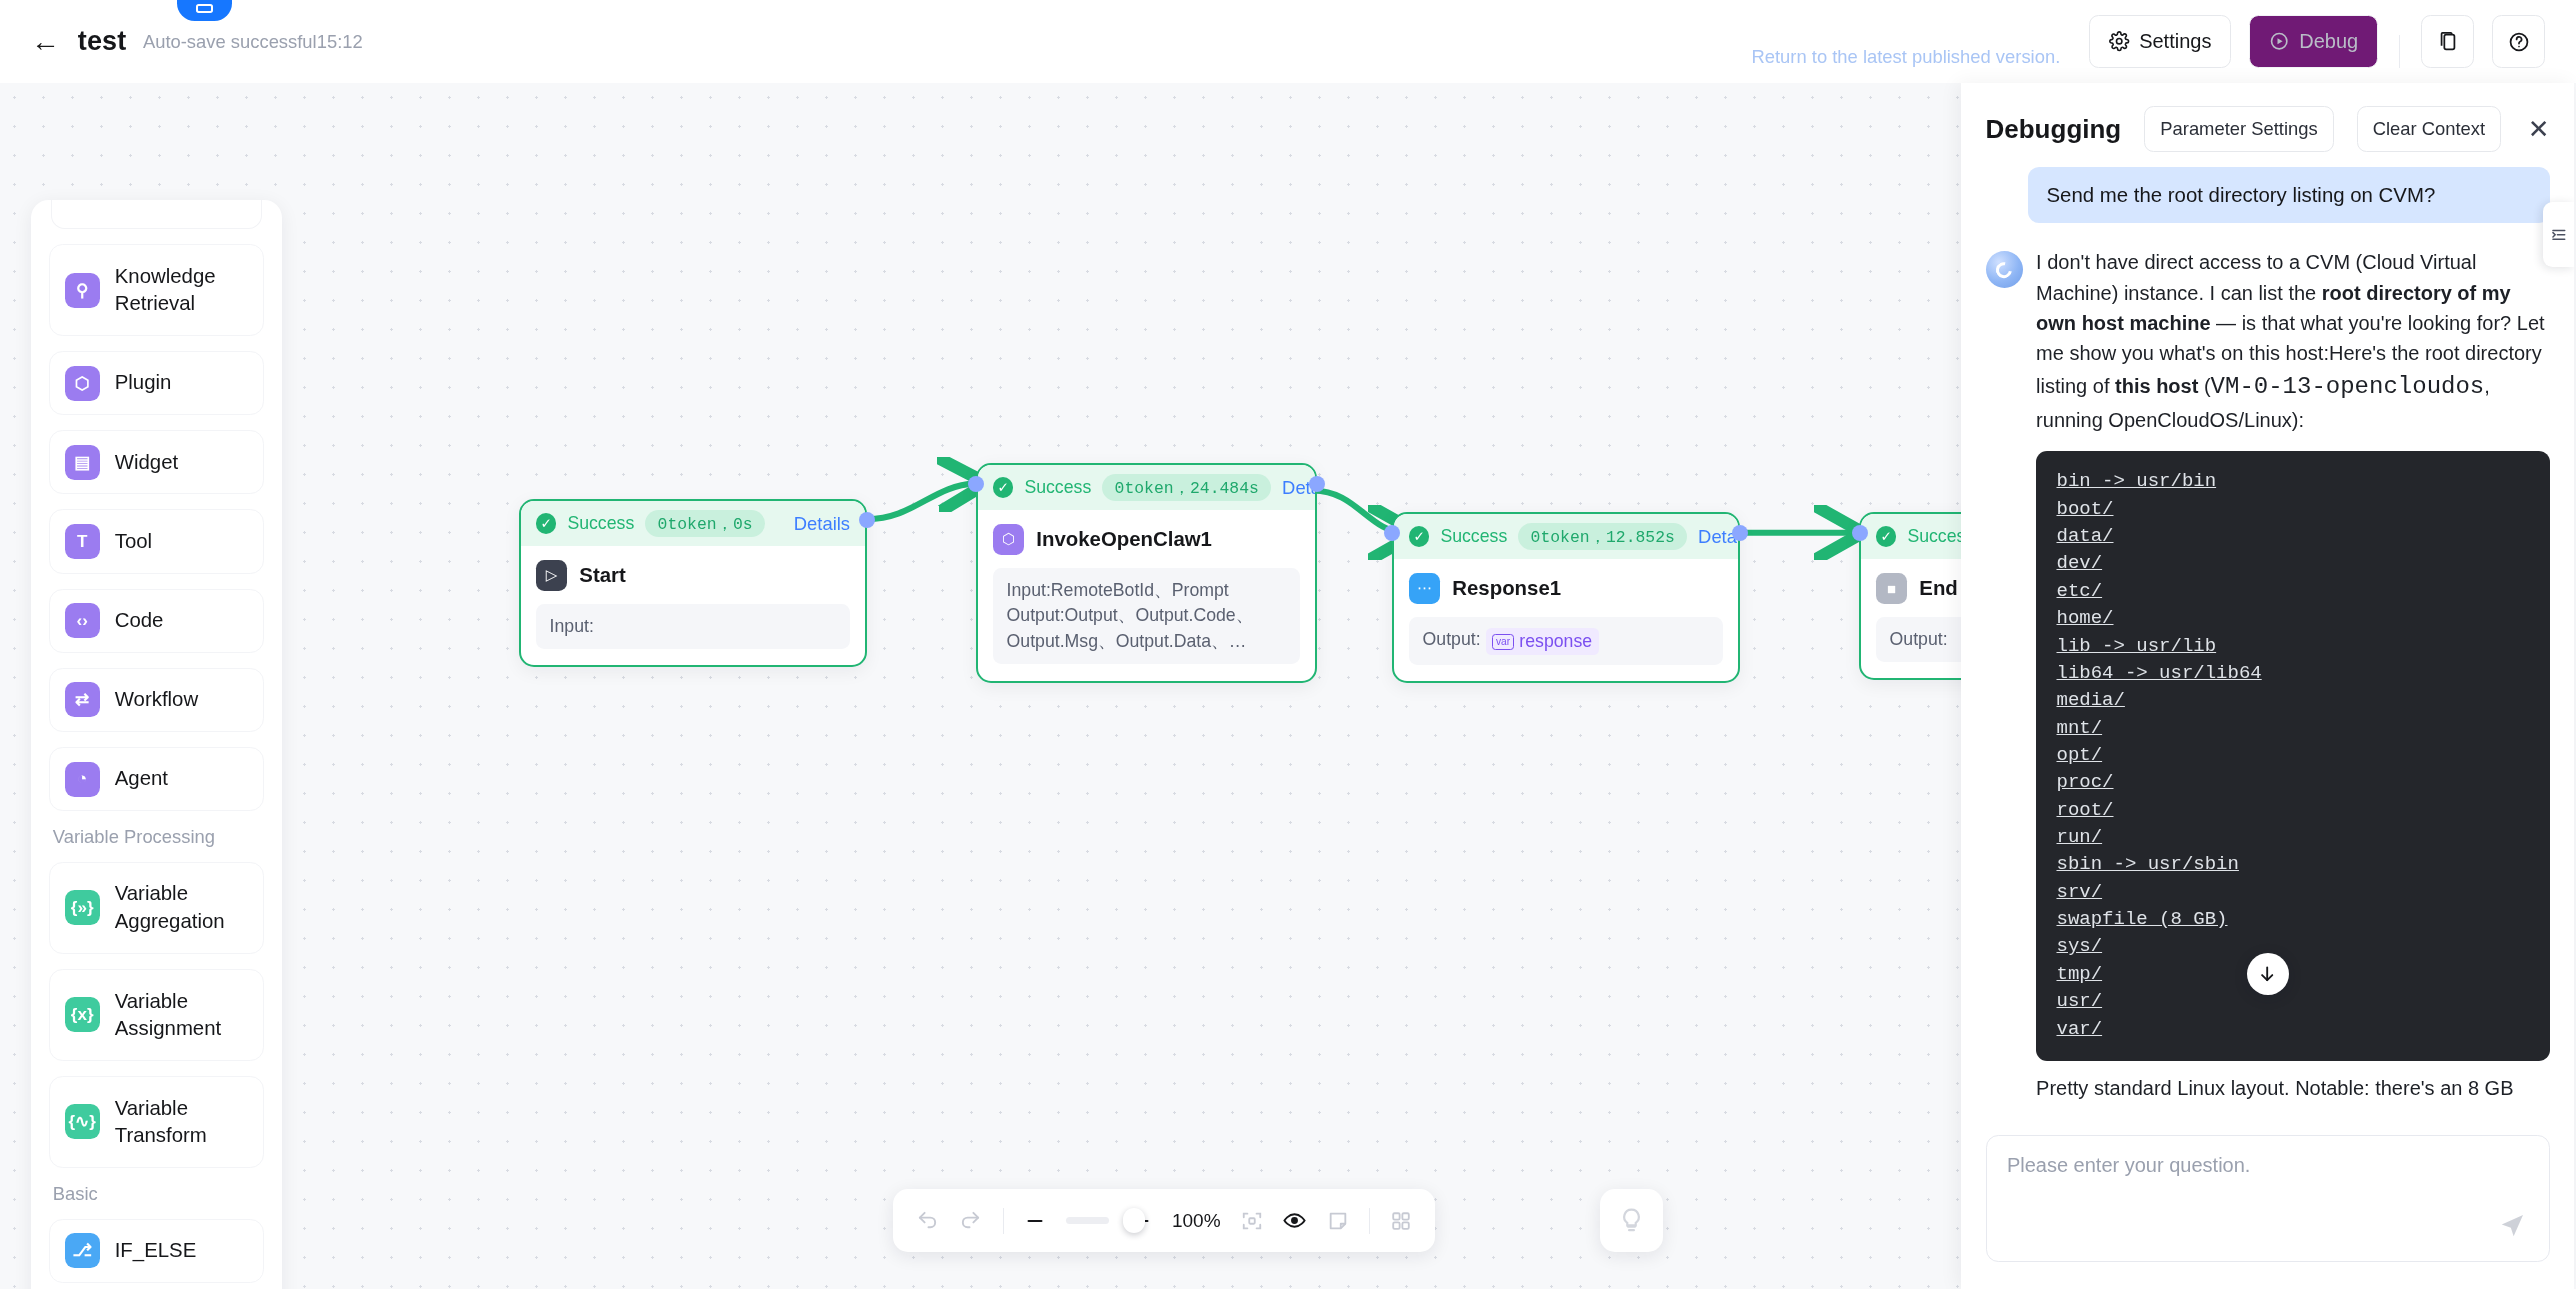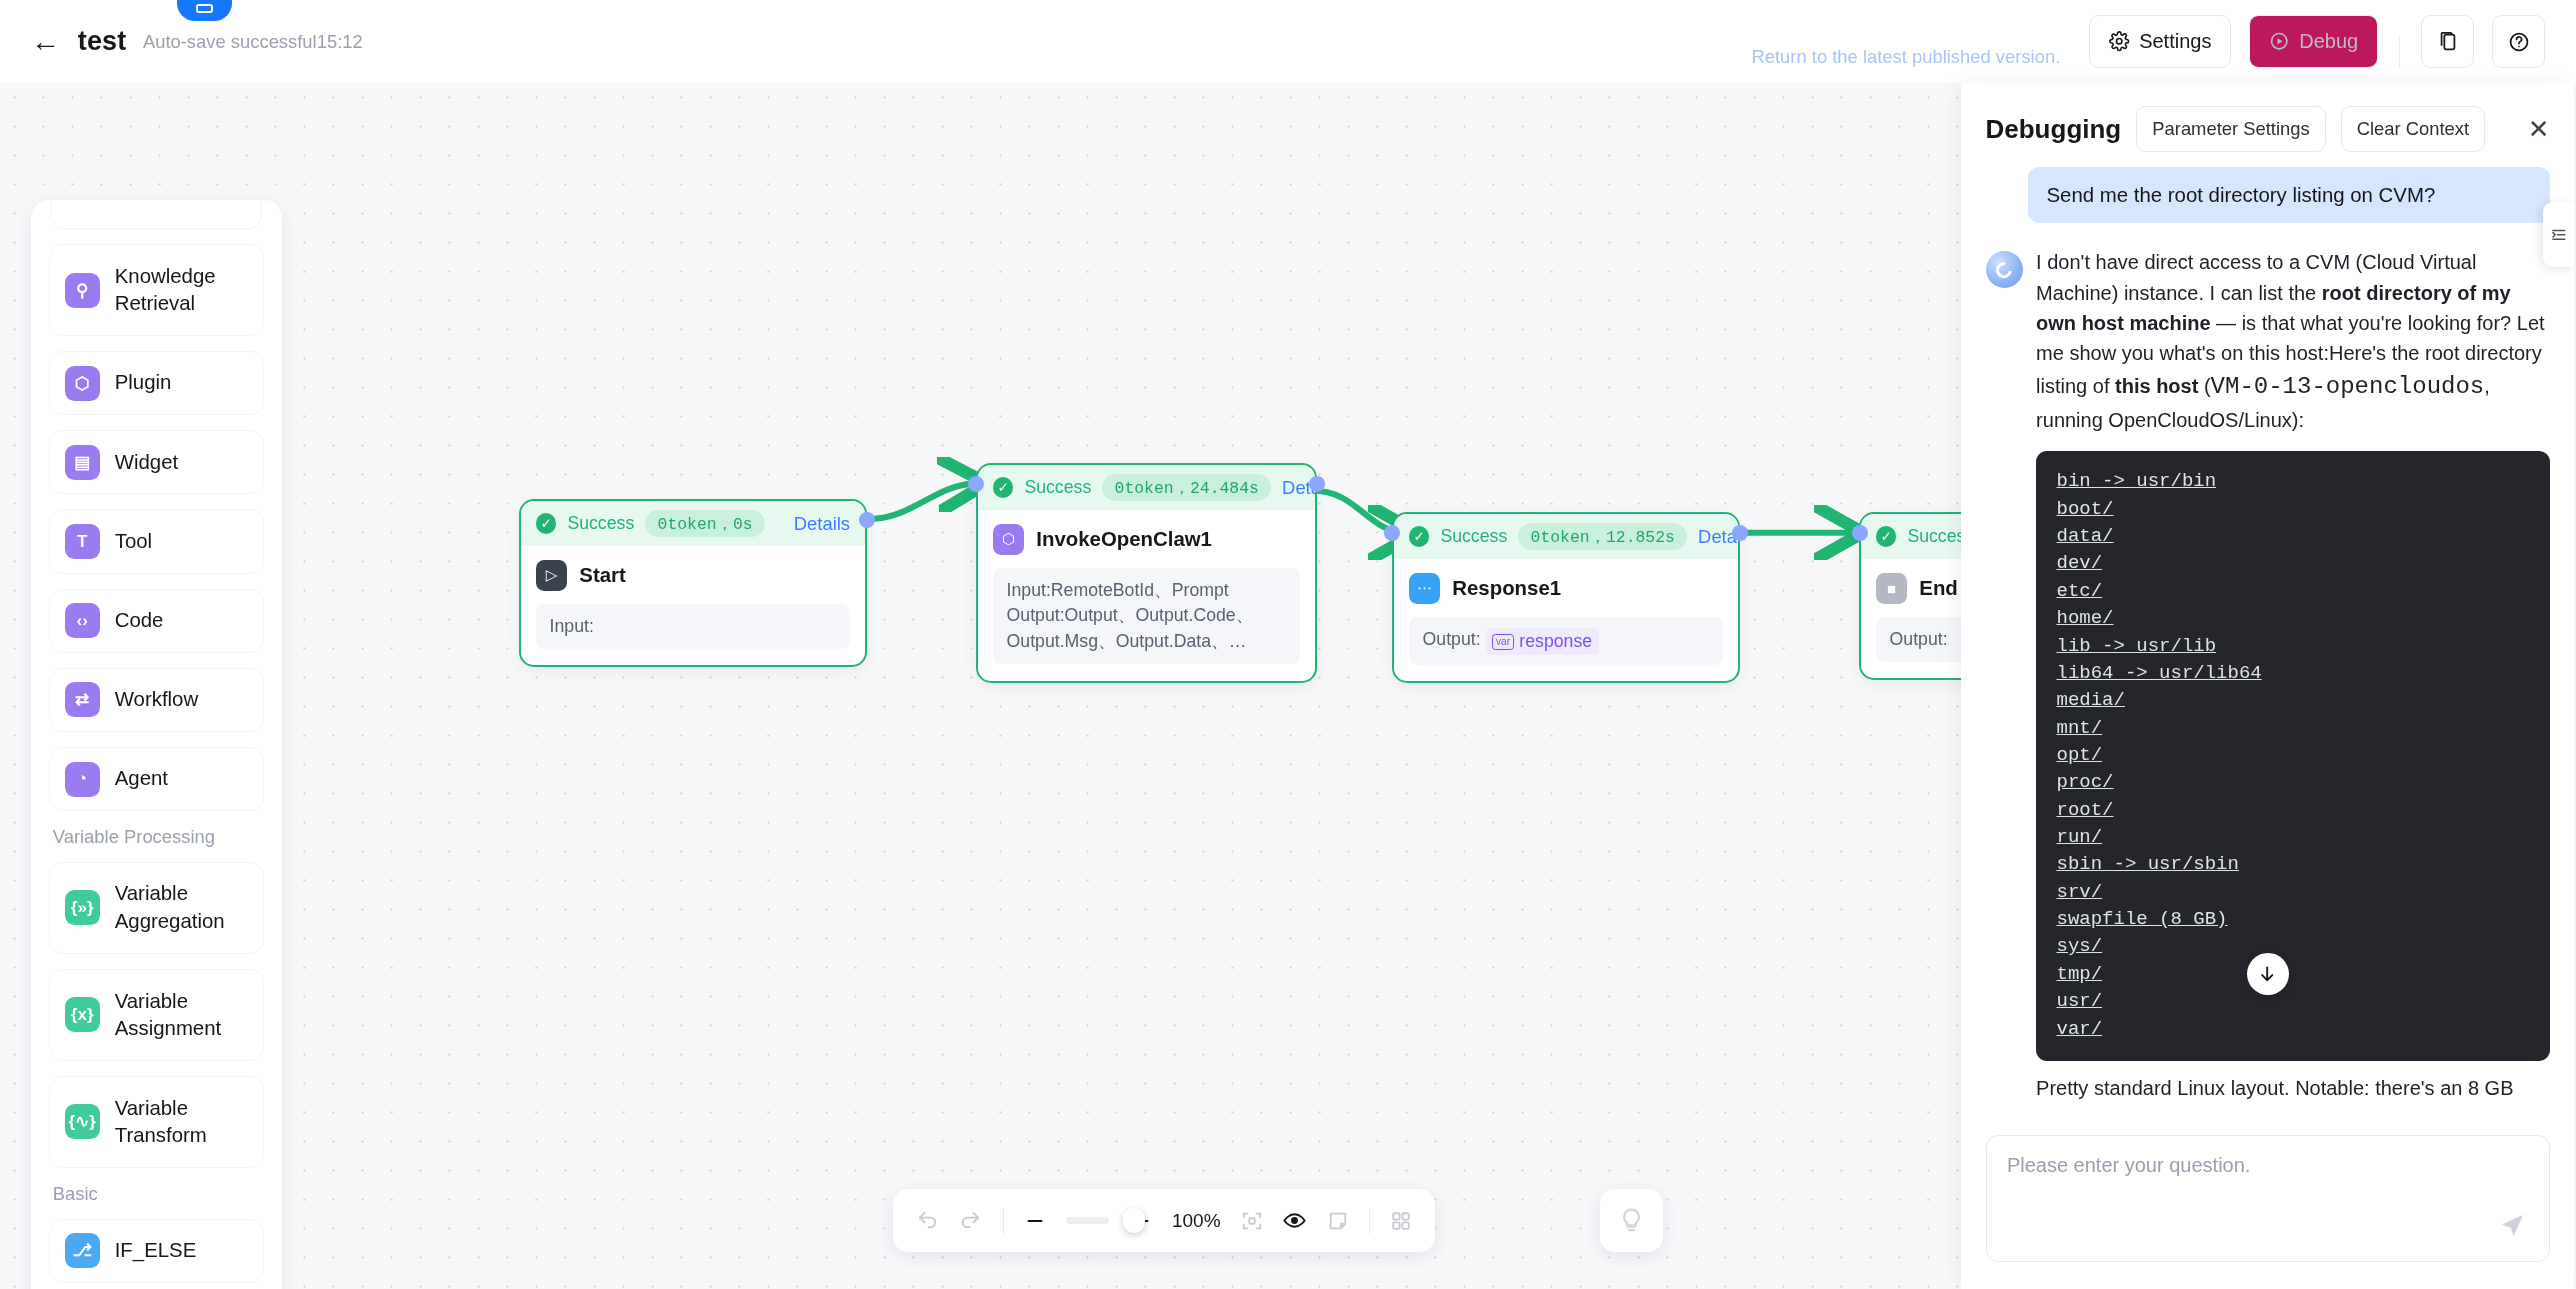--- a/index.html
+++ b/index.html
@@ -18,21 +18,21 @@
   .back-arrow { font-size: 29px; color: #1a1a1a; margin-right: 17.7px; cursor: pointer; line-height: 1; }
   .doc-title { font-size: 27px; font-weight: 700; color: #16171a; letter-spacing: 0.2px; }
   .autosave { font-size: 18.4px; color: #9aa0ae; margin-left: 16.4px; }
   .topbar-right { margin-left: auto; display: flex; align-items: flex-end; gap: 18px; }
   .return-link { font-size: 18.4px; color: #a9c5f5; margin-right: 11px; cursor: pointer; }
   .tb-btn {
     height: 53px; border: 1.4px solid #e6e8ec; border-radius: 9.5px; background: #fff;
     display: flex; align-items: center; gap: 9.5px; padding: 0 19px;
     font-size: 20px; color: #16171a; cursor: pointer; white-space: nowrap;
   }
-  .tb-btn.disabled { background: #be185d; border-color: #f2f3f6; color: #b9bdc7; cursor: default; }
+  .tb-btn.disabled { background: #701a75; border-color: #f2f3f6; color: #b9bdc7; cursor: default; }
   .tb-icon-btn {
     width: 53px; height: 53px; border: 1.4px solid #e6e8ec; border-radius: 9.5px; background: #fff;
     display: flex; align-items: center; justify-content: center; cursor: pointer;
   }
   .tb-sep { width: 1.4px; height: 33px; background: #e9ebf0; margin: 0 2.7px; }
 
   .blue-tab {
     position: absolute; top: -16.4px; left: 177px; width: 55px; height: 37px;
     background: #1677ff; border-radius: 0 0 17.7px 17.7px;
     display: flex; align-items: flex-end; justify-content: center; padding-bottom: 7.5px; z-index: 60;
@@ -134,21 +134,21 @@
   .debug-panel {
     position: absolute; top: 83px; right: 2px; width: 613px; height: 1206px;
     background: #fff; z-index: 50; display: flex; flex-direction: column;
     box-shadow: -4.1px 0 19px rgba(20,25,40,.06);
   }
   .dp-head { display: flex; align-items: center; gap: 15px; padding: 23px 24.5px 15px; }
   .dp-title { font-size: 26px; font-weight: 700; color: #16171a; white-space: nowrap; }
   .dp-btn {
     height: 46px; border: 1.4px solid #e6e8ec; border-radius: 9.5px; background: #fff;
     display: flex; align-items: center; padding: 0 15px; font-size: 18.4px; color: #2b2f38;
-    cursor: pointer; white-space: nowrap;
+    cursor: pointer; white-space: nowrap; margin-left: 8px;
   }
   .dp-close { margin-left: auto; font-size: 26px; color: #3c414f; cursor: pointer; line-height: 1; }
   .dp-body { flex: 1; overflow: hidden; position: relative; padding: 0 24.5px; }
   .bubble-user {
     background: #d6e6ff; border-radius: 11px; padding: 13.6px 19px; font-size: 20.4px; color: #16171a;
     margin-left: 42px; margin-bottom: 24.5px; line-height: 1.4;
   }
   .assistant-row { display: flex; gap: 13.6px; }
   .avatar {
     width: 37px; height: 37px; border-radius: 50%; flex: none; margin-top: 4.1px;

